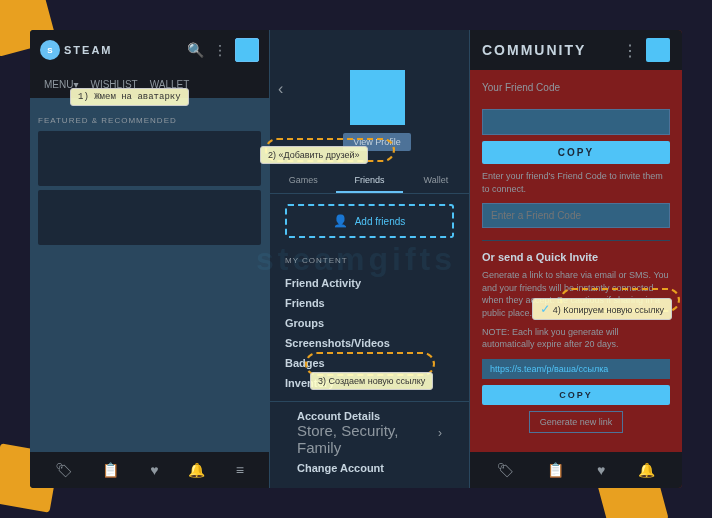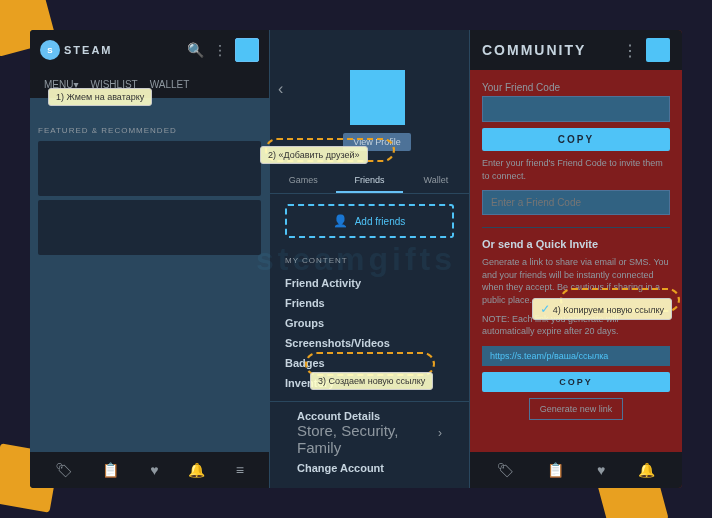--- a/index.html
+++ b/index.html
@@ -131,21 +131,21 @@
       text-transform: uppercase;
     }
 
     .left-content {
       background: #2a475e;
       flex: 1;
       padding: 8px;
     }
 
     .featured-section {
-      margin-top: 20px;
+      margin-top: 10px;
     }
 
     .featured-label {
       color: #8f98a0;
       font-size: 8px;
       letter-spacing: 1px;
       margin-bottom: 6px;
     }
 
     .game-cards {
@@ -377,21 +377,21 @@
       overflow-y: auto;
     }
 
     .friend-code-section {
       margin-bottom: 12px;
     }
 
     .section-label {
       color: #8f98a0;
       font-size: 10px;
-      margin-bottom: 3px;
+      margin-bottom: 16px;
     }
 
     .code-input {
       background: #316282;
       border: 1px solid #4d7298;
       color: #c6d4df;
       font-size: 11px;
       padding: 6px 8px;
       width: 100%;
       margin-bottom: 6px;
@@ -507,21 +507,22 @@
       font-size: 9px;
       padding: 3px 7px;
       border-radius: 3px;
       white-space: nowrap;
       border: 1px solid #ccc;
       z-index: 20;
     }
 
     .callout-1 {
       top: 88px;
-      left: 48px;
+      left: 70px;
+      font-family: Liberation Mono, monospace;
     }
 
     .callout-2 {
       top: 146px;
       left: 260px;
     }
 
     .callout-3 {
       top: 372px;
       left: 310px;

